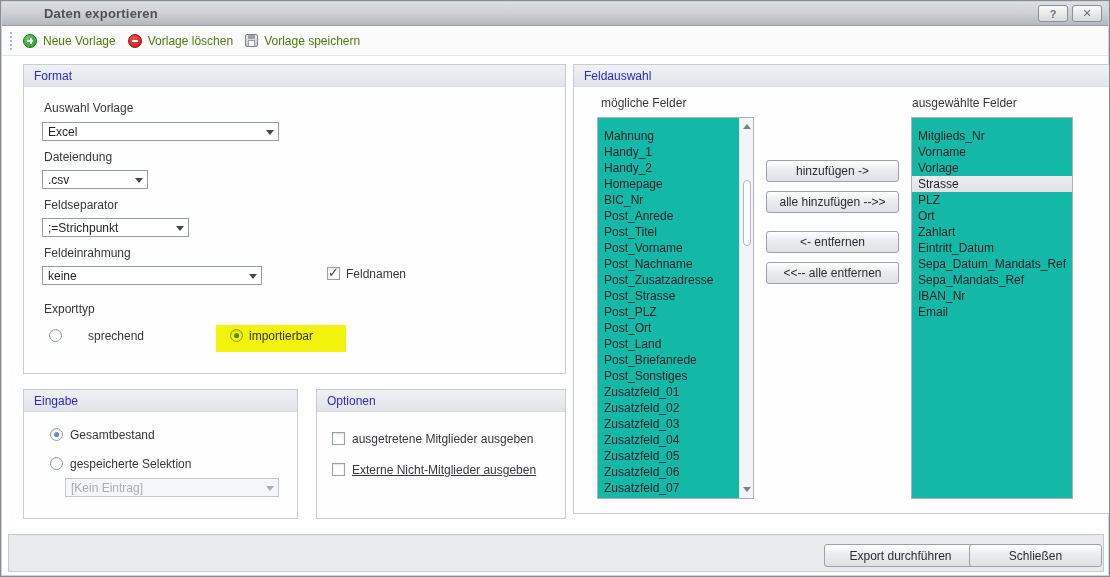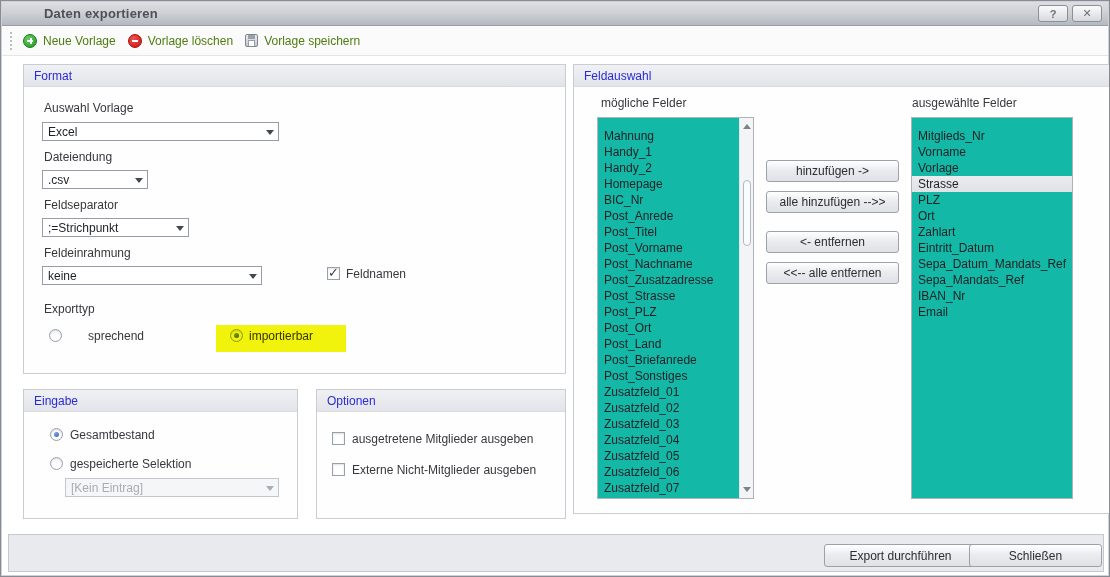--- a/index.html
+++ b/index.html
@@ -160,21 +160,21 @@
     </div>
   </div>
 
   <div class="group" style="left:315px; top:388px; width:250px; height:130px;">
     <div class="group-header">
       <span class="group-title">Optionen</span>
     </div>
     <span class="cb" style="left:15px; top:42px;"></span>
     <div class="lbl" style="left:35px; top:42px;">ausgetretene Mitglieder ausgeben</div>
     <span class="cb" style="left:15px; top:73px;"></span>
-    <div class="lbl" style="left:35px; top:73px;">Externe Nicht-Mitglieder ausgeben</div>
+    <div class="lbl" style="left:35px; top:73px;text-decoration:underline;">Externe Nicht-Mitglieder ausgeben</div>
   </div>
 
   <div class="group" style="left:562px; top:63px; width:576px; height:450px;margin-left:10px;">
     <div class="group-header">
       <span class="group-title">Feldauswahl</span>
     </div>
     <div class="lbl" style="left:27px; top:31px;">mögliche Felder</div>
     <div class="listbox with-scroll" style="left:23px; top:52px; width:157px; height:382px;">
       <div class="scrollbar">
         <span class="sb-arrow sb-up"></span>

